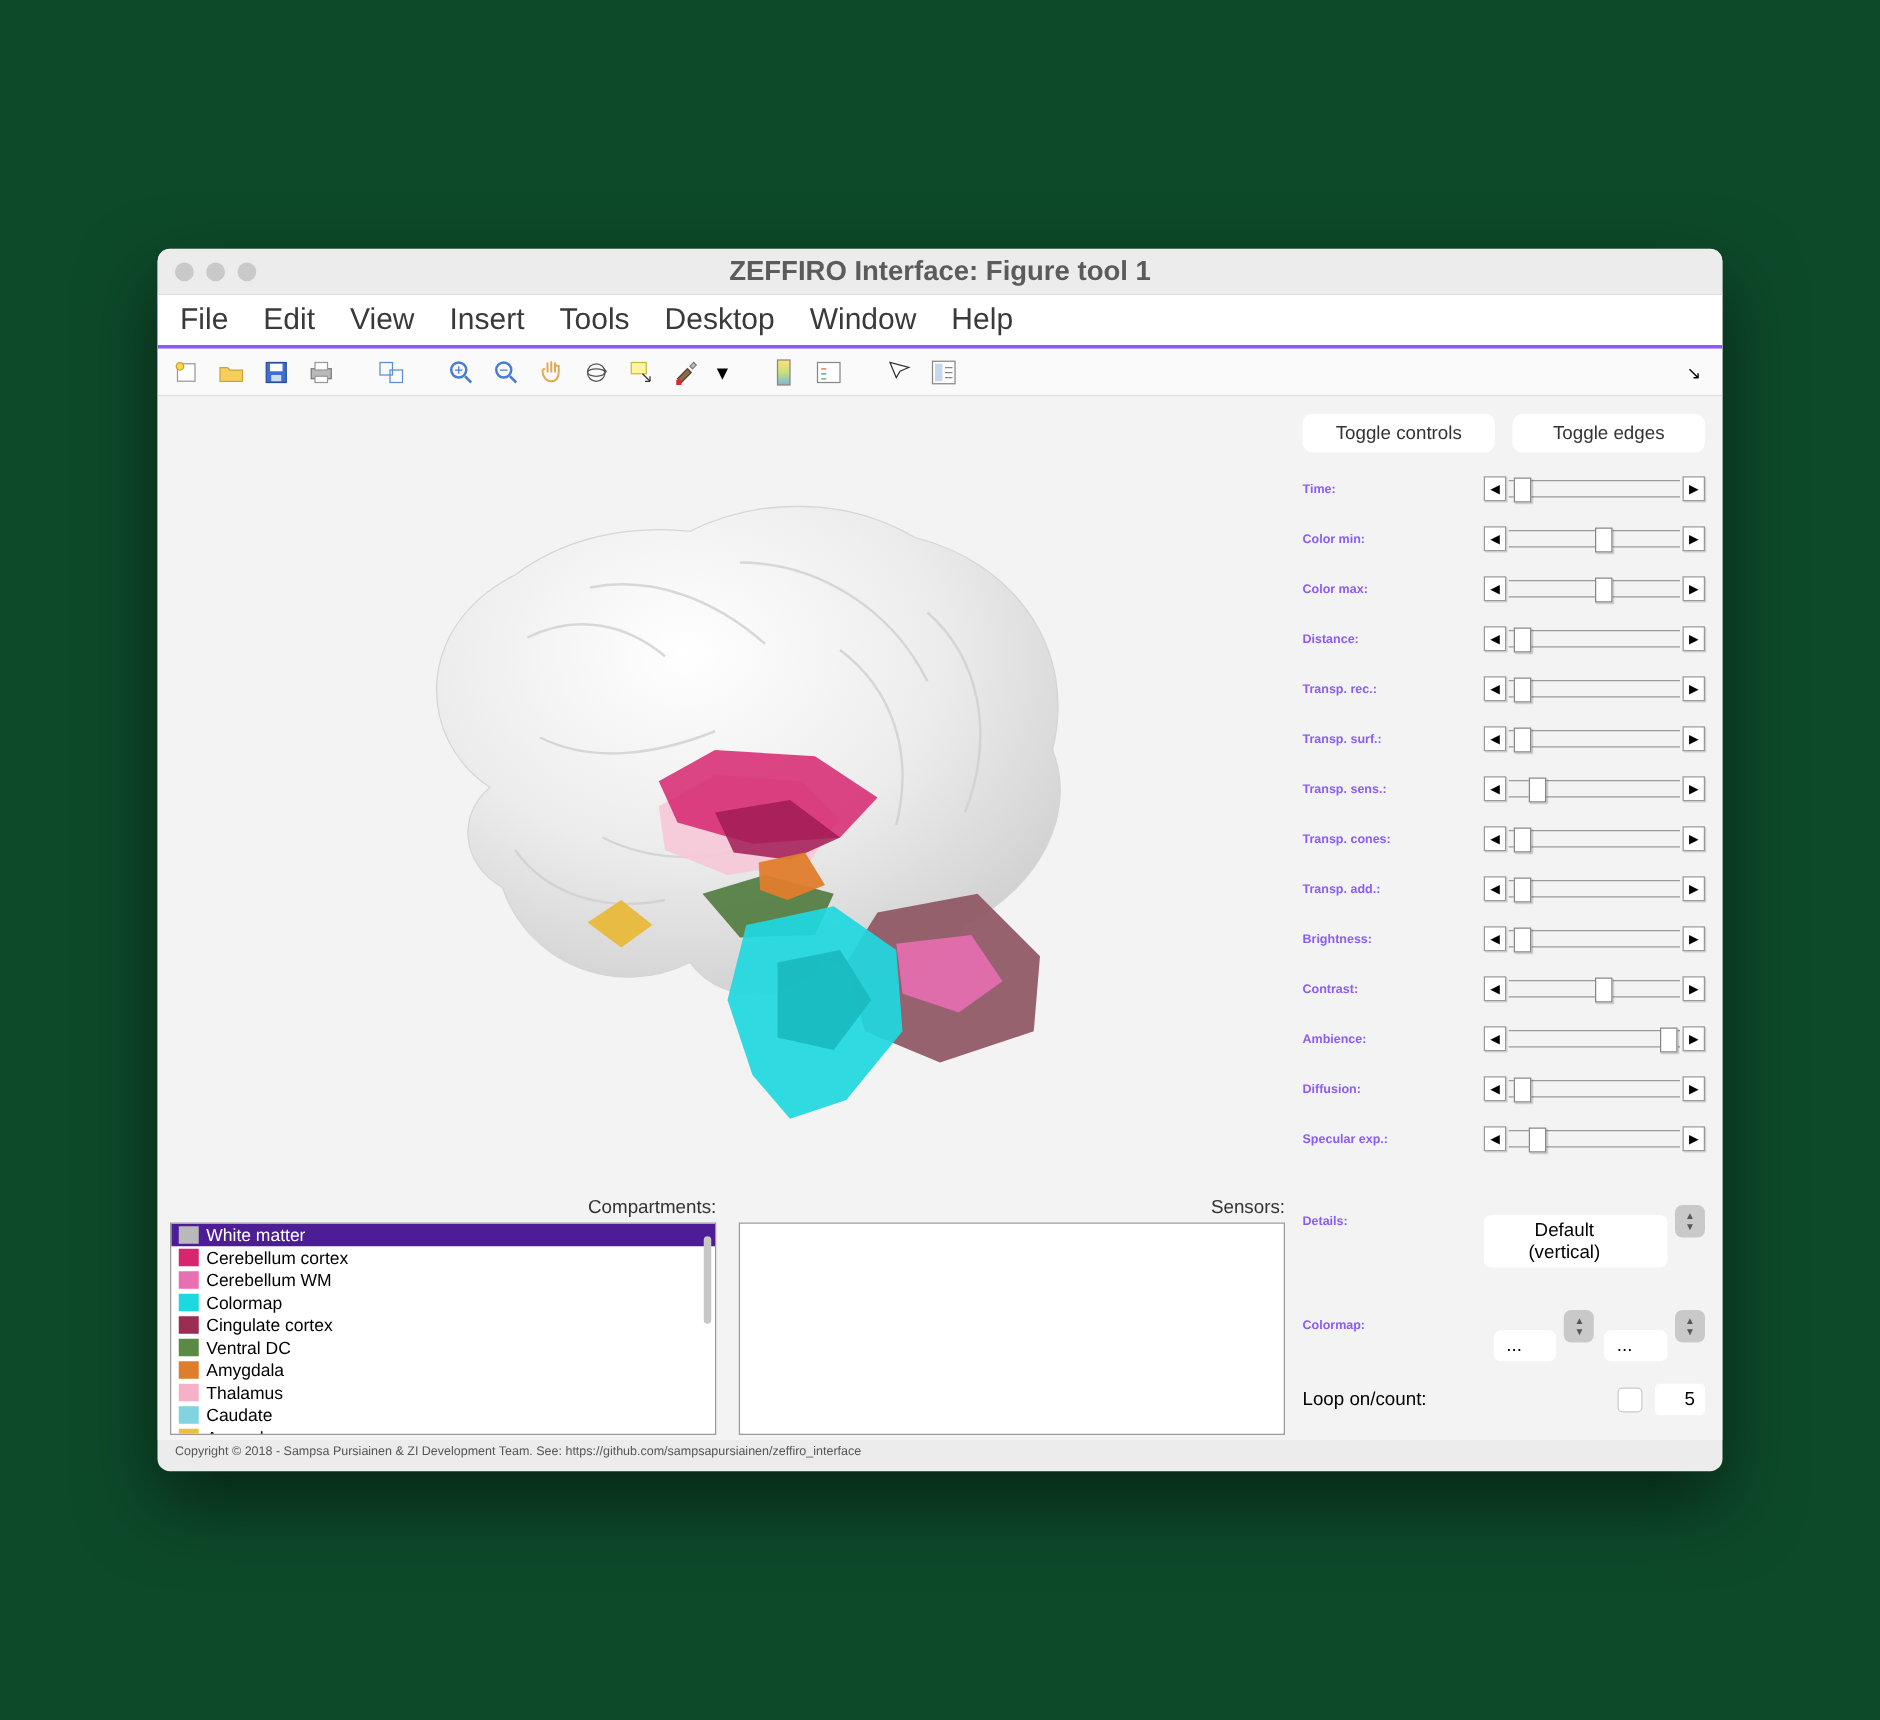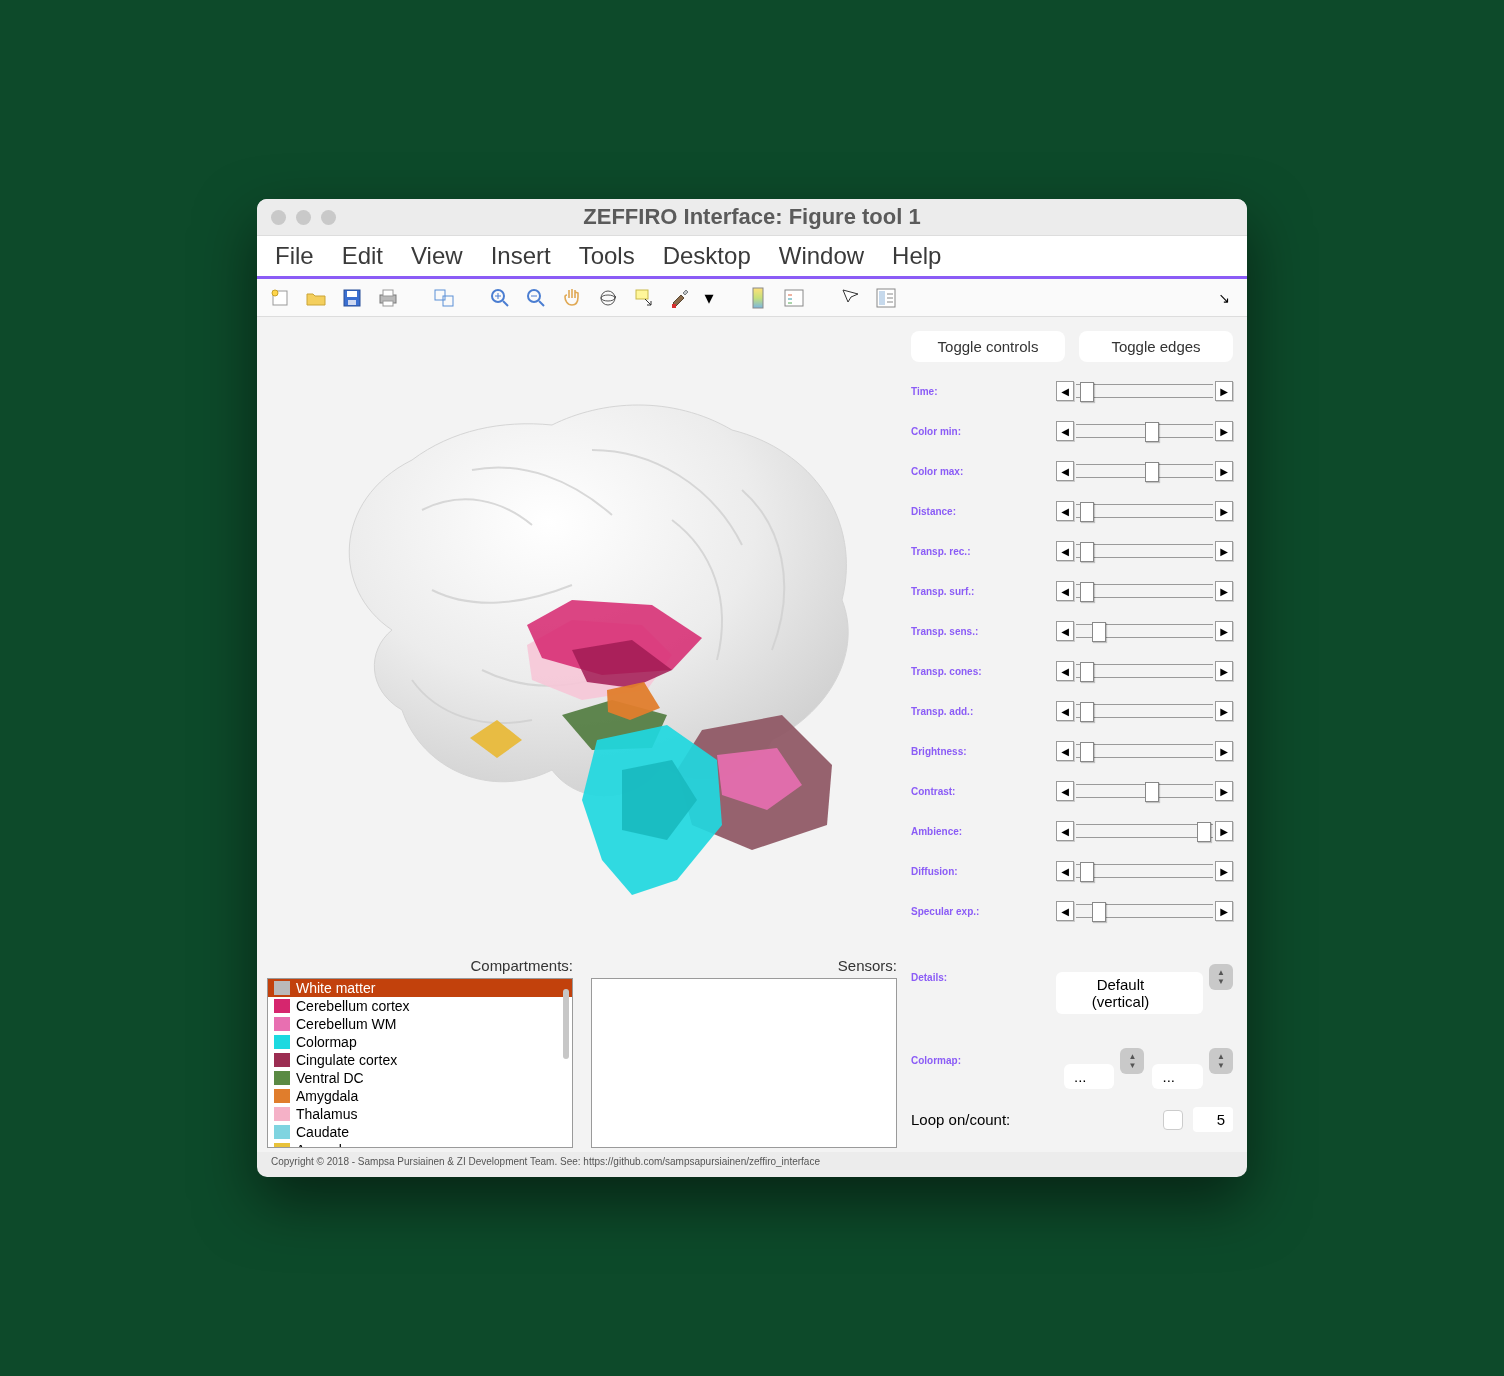--- a/index.html
+++ b/index.html
@@ -6,21 +6,21 @@
 body {
   background: #0d4a2a;
   font-family: -apple-system, "Helvetica Neue", Arial, sans-serif;
   display: flex;
   align-items: center;
   justify-content: center;
   min-height: 1376px;
   padding: 40px;
 }
 .window {
-  width: 990px;
+  width: 1252px;
   background: #ececec;
   border-radius: 10px;
   box-shadow: 0 25px 60px rgba(0,0,0,0.5);
   overflow: hidden;
 }
 .titlebar {
   height: 36px;
   background: #ececec;
   display: flex;
   align-items: center;
@@ -104,21 +104,21 @@
 .listbox {
   border: 1px solid #9a9a9a;
   background: #fff;
   height: 170px;
   overflow: hidden;
   font-size: 14px;
   position: relative;
 }
 .listbox .scroll { position:absolute; right:3px; top:10px; width:6px; height:70px; background:#c7c7c7; border-radius:3px; }
 .li { padding: 1px 6px; display: flex; align-items: center; gap: 6px; }
-.li.sel { background: #c2410c; color: #fff; }
+.li.sel { background: #4c1d95; color: #fff; }
 .sw { width: 16px; height: 14px; flex-shrink: 0; }
 .right {
   width: 330px;
   padding: 6px 4px;
 }
 .toggles {
   display: flex;
   gap: 14px;
   margin-bottom: 18px;
 }

